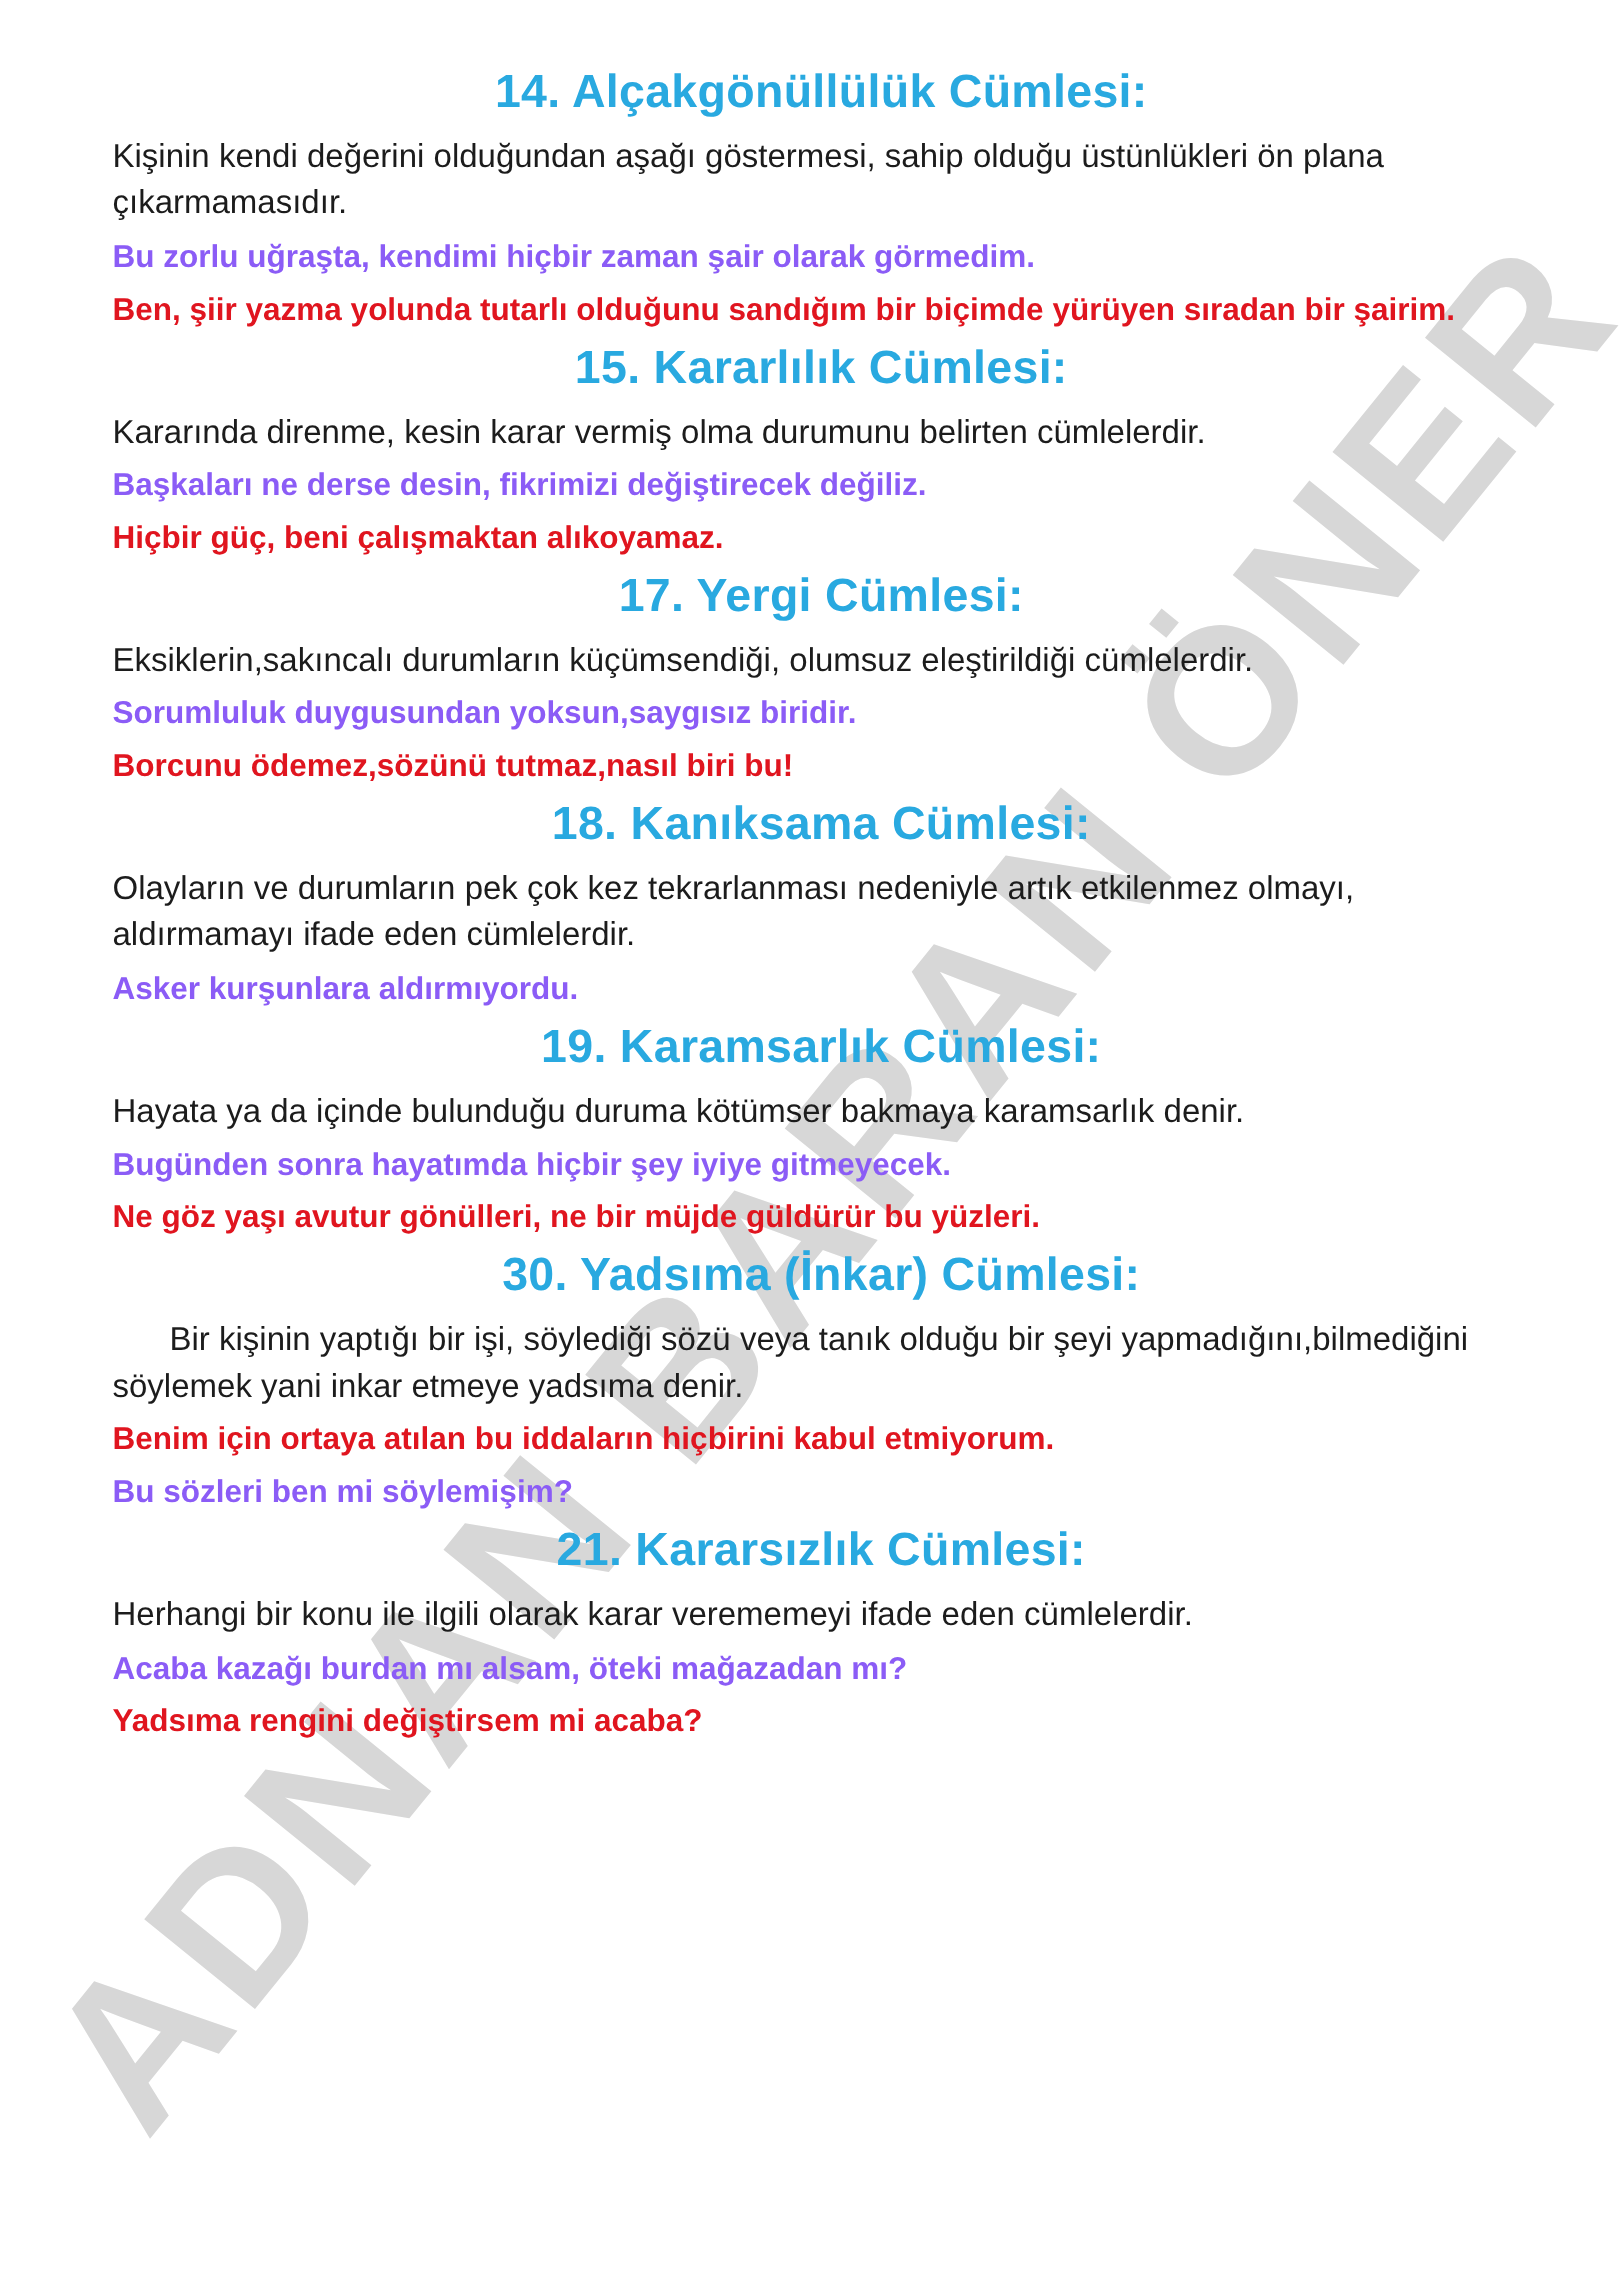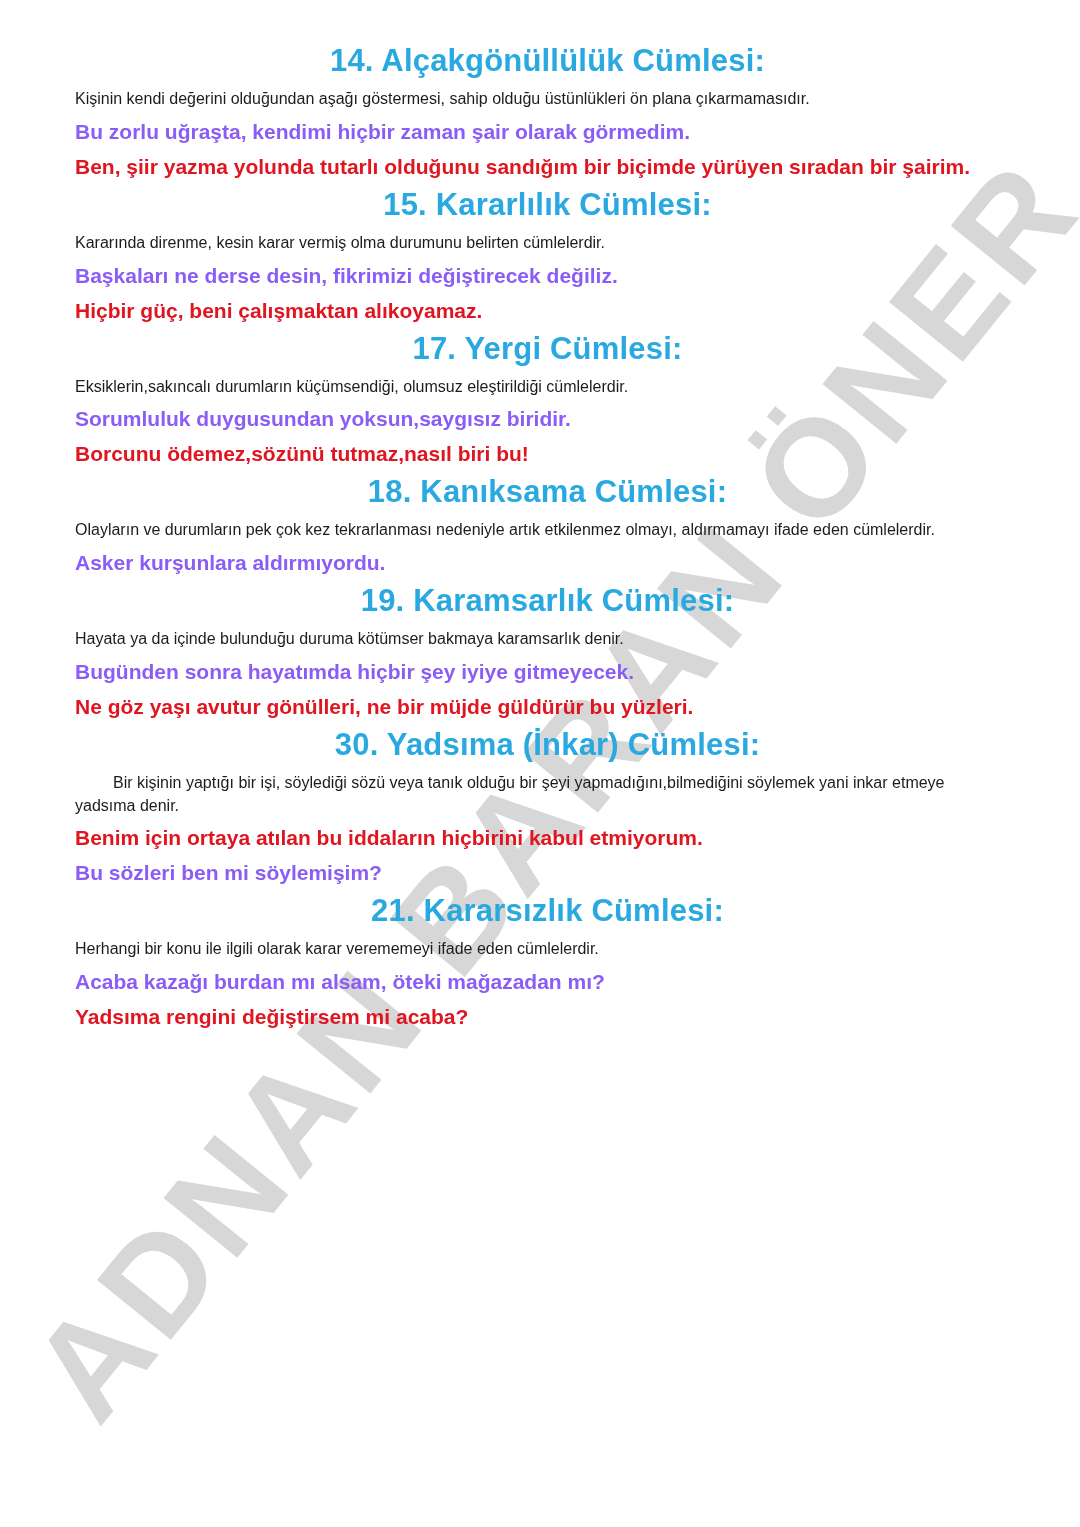--- a/index.html
+++ b/index.html
@@ -43,21 +43,21 @@
     line-height: 1.1;
     font-weight: 700;
     color: #29a9e0;
     white-space: nowrap;
     letter-spacing: 0.2px;
     text-align: center;
   }
   p.desc {
     margin: 0 0 7px 0;
     max-width: 910px;
-    font-size: 16px;
+    font-size: 22px;
     line-height: 1.42;
     color: #1c1c1c;
   }
   p.desc.indent { text-indent: 38px; }
   p.ex {
     margin: 0 0 6px 0;
     font-size: 21px;
     line-height: 1.38;
     white-space: nowrap;
   }

